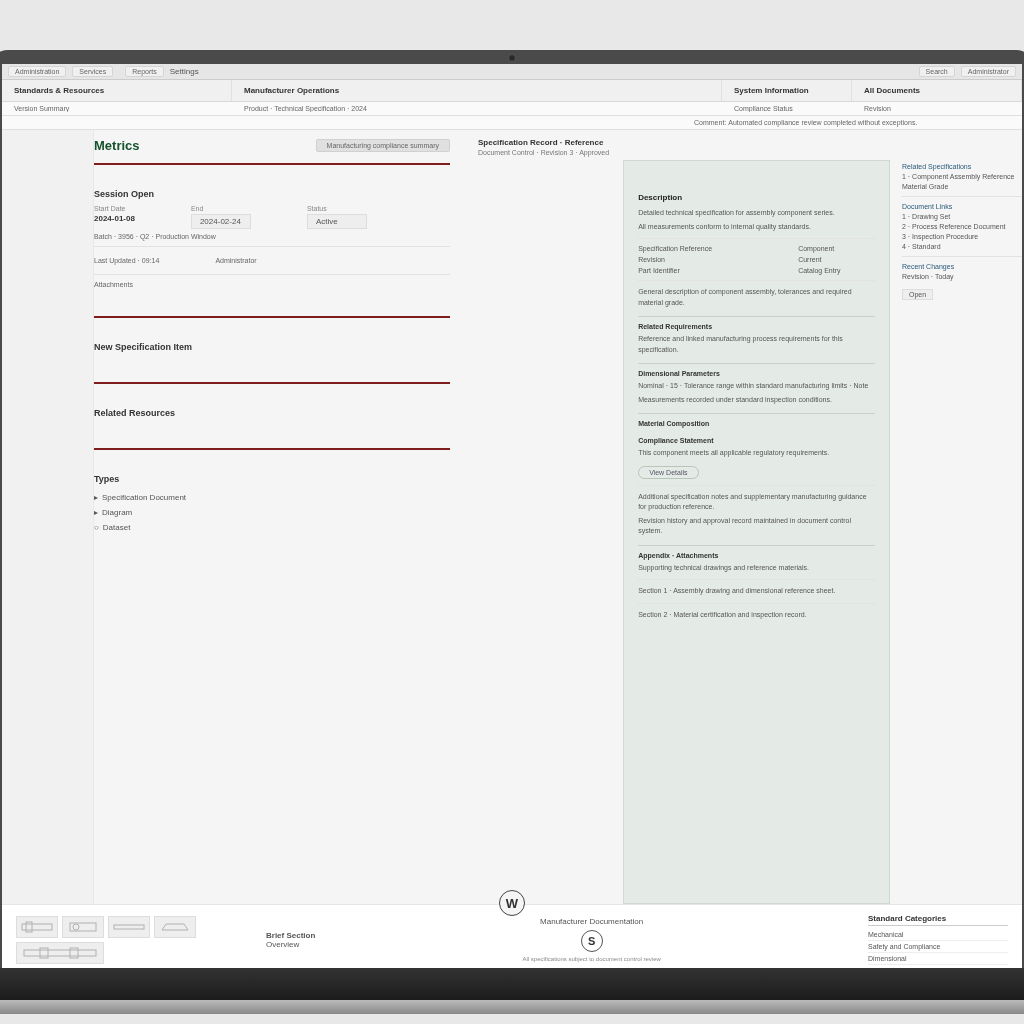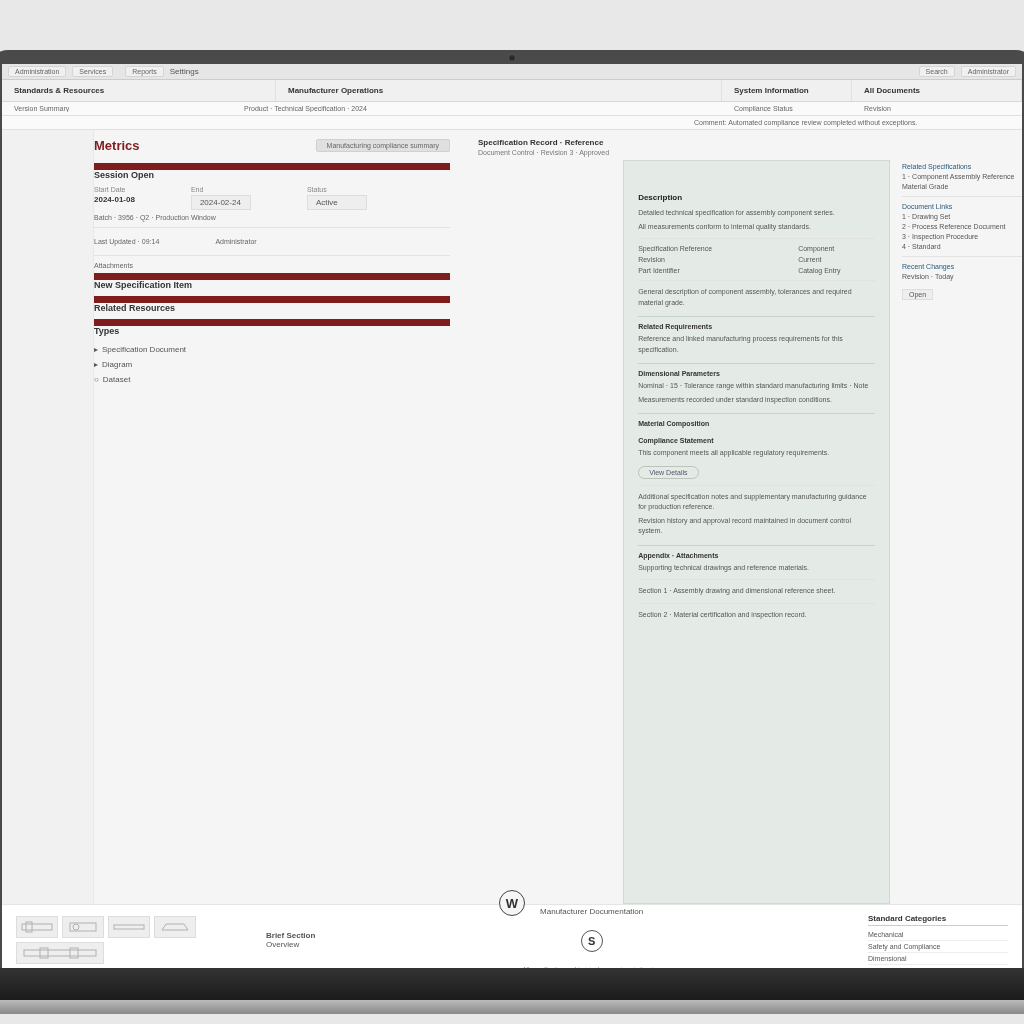--- a/index.html
+++ b/index.html
@@ -16,23 +16,23 @@
 .tb-title{font-size:8px;font-weight:bold;color:#333}
 .toolbar3{height:14px;background:#fafafa;border-bottom:1px solid #e0e0e0;display:flex;align-items:center;font-size:7px}
 .tb3-cell{padding:0 12px;flex:1;color:#666;white-space:nowrap;overflow:hidden}
 .toolbar4{height:14px;background:#fafafa;border-bottom:1px solid #e0e0e0;display:flex}
 .tb4-r{margin-left:auto;width:340px;padding:0 12px;font-size:7px;color:#666;display:flex;align-items:center}
 .main{display:flex;height:calc(100% - 66px - 70px);background:#f5f5f5}
 .rail{width:92px;background:#f1f1f1;border-right:1px solid #e8e8e8}
 .content{flex:1;display:flex;padding:8px 0 0 0}
 .leftcol{width:370px;padding:0 14px 0 0}
 .page-head{display:flex;align-items:center;gap:10px;margin-bottom:10px}
-.page-title{font-size:13px;font-weight:bold;color:#7f1d1d}
+.page-title{font-size:13px;font-weight:bold;color:#14532d}
 .page-pill{margin-left:auto;background:#e0e0e0;border:1px solid #d0d0d0;border-radius:2px;padding:2px 10px;font-size:7px;color:#666}
-.panel{border-top:7px solid #7f1d1d;padding:0 0}
+.panel{border-top:2px solid #7f1d1d;padding:24px 0}
 .panel h4{font-size:9px;font-weight:bold;color:#333;margin-bottom:6px}
 .fields{display:flex;gap:56px;margin-bottom:4px}
 .fld{display:flex;flex-direction:column;gap:2px}
 .fld .lbl{font-size:7px;color:#888}
 .fld .val{font-size:8px;color:#333;font-weight:bold}
 .fld .inp{background:#eee;border:1px solid #ddd;padding:2px 8px;font-size:8px;min-width:60px}
 .line{font-size:7px;color:#666;margin:4px 0}
 .sep{border-top:1px solid #e2e2e2;margin:6px 0}
 .linklist .li{font-size:8px;color:#555;padding:3px 0;display:flex;align-items:center;gap:4px}
 .rightcol{flex:1;display:flex;gap:12px}
@@ -51,21 +51,21 @@
 .aside .pill2{background:#eee;border:1px solid #ddd;padding:1px 6px;font-size:7px;display:inline-block;margin-top:6px}
 .docheader{position:relative;top:0;padding:0 14px}
 .docheader .h1{font-size:8px;font-weight:bold;color:#333}
 .docheader .h2{font-size:7px;color:#777;margin-top:2px}
 .footer{height:70px;background:#fff;border-top:1px solid #e5e5e5;display:flex;align-items:center;padding:8px 14px;gap:20px}
 .thumbs{display:flex;gap:4px;flex-wrap:wrap;width:230px}
 .thumb{width:42px;height:22px;background:#eee;border:1px solid #ddd;display:flex;align-items:center;justify-content:center}
 .thumb svg{opacity:.45}
 .ftxt{font-size:8px;color:#555}
 .ftxt .b{font-weight:bold;display:block}
-.fcenter{flex:1;display:flex;flex-direction:column;align-items:center;gap:14px}
+.fcenter{flex:1;display:flex;flex-direction:column;align-items:center;gap:4px}
 .logo2{width:22px;height:22px;border:1.5px solid #555;border-radius:50%;display:flex;align-items:center;justify-content:center;font-weight:bold;font-size:11px;color:#333}
 .fright{width:140px}
 .fright .fh{font-size:8px;font-weight:bold;color:#333;border-bottom:1px solid #ccc;padding-bottom:2px;margin-bottom:3px}
 .fright .fr{font-size:7px;color:#555;padding:2px 0;border-bottom:1px solid #eee}
 .base{position:absolute;bottom:22px;left:-40px;right:-40px;height:34px;background:linear-gradient(#333,#1a1a1a);border-radius:0 0 3px 3px}
 .hinge{position:absolute;bottom:10px;left:-60px;right:-60px;height:14px;background:linear-gradient(#bbb,#888);border-radius:0 0 12px 12px}
 .brand{position:absolute;bottom:58px;left:50%;transform:translateX(-50%);width:26px;height:26px;border:1.5px solid #444;border-radius:50%;display:flex;align-items:center;justify-content:center;font-weight:bold;font-size:13px;color:#333;background:#f5f5f5}
 </style>
 </head>
 <body>
@@ -83,21 +83,21 @@
         <span class="pill">Reports</span>
         <span>Settings</span>
       </div>
       <div class="grp" style="margin-left:auto">
         <span class="pill">Search</span>
         <span class="pill">Administrator</span>
       </div>
     </div>
 
     <div class="toolbar2">
-      <div class="tb-cell" style="width:274px">
+      <div class="tb-cell" style="width:230px">
           <span class="tb-title">Standards &amp; Resources</span>
         </div>
       <div class="tb-cell wide">
           <span class="tb-title">Manufacturer Operations</span>
         </div>
       <div class="tb-cell" style="width:130px">
           <span class="tb-title">System Information</span>
         </div>
       <div class="tb-cell" style="width:170px">
           <span class="tb-title">All Documents</span>

